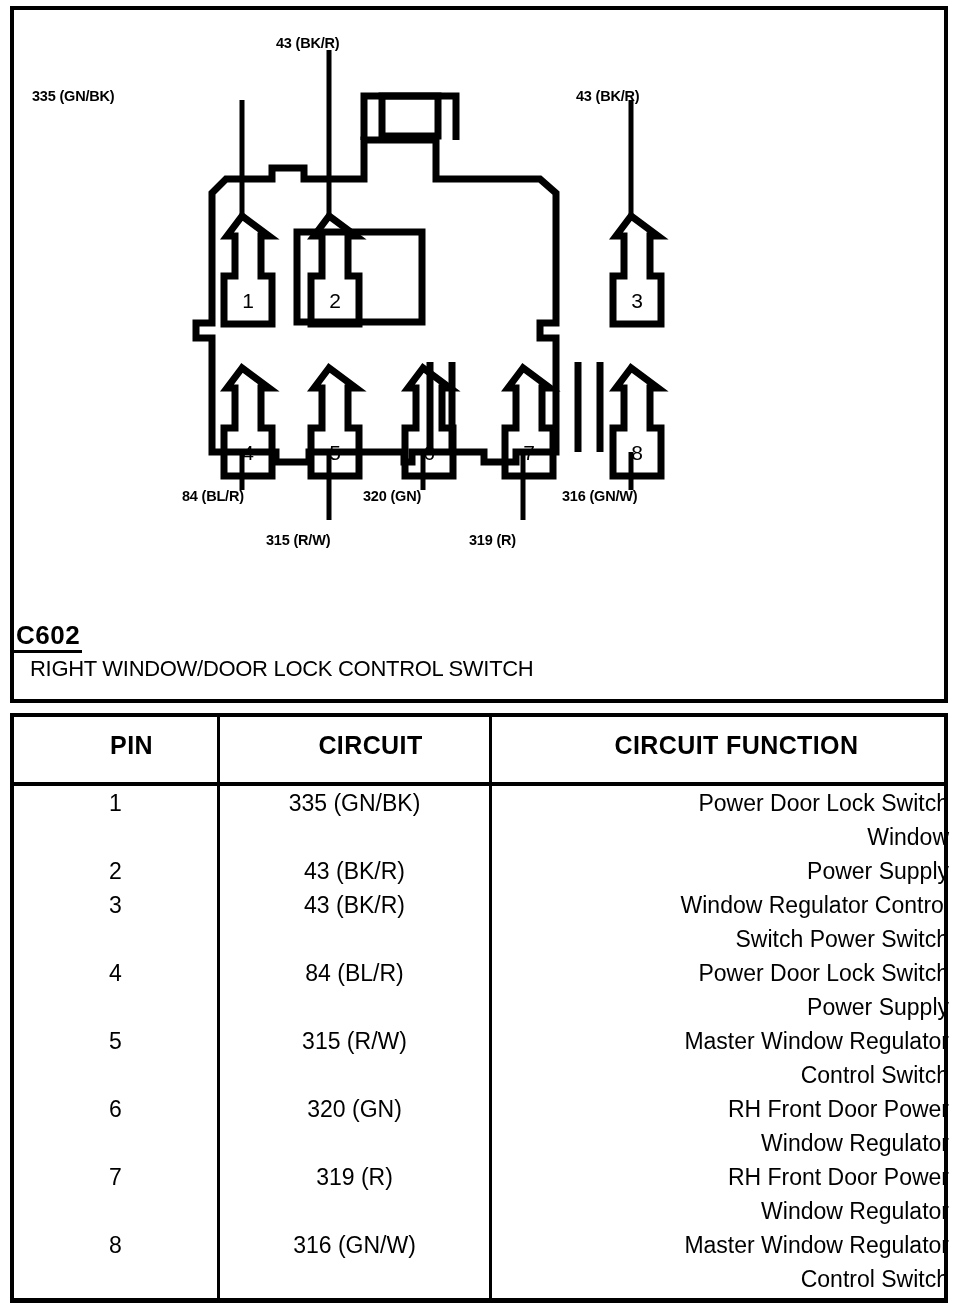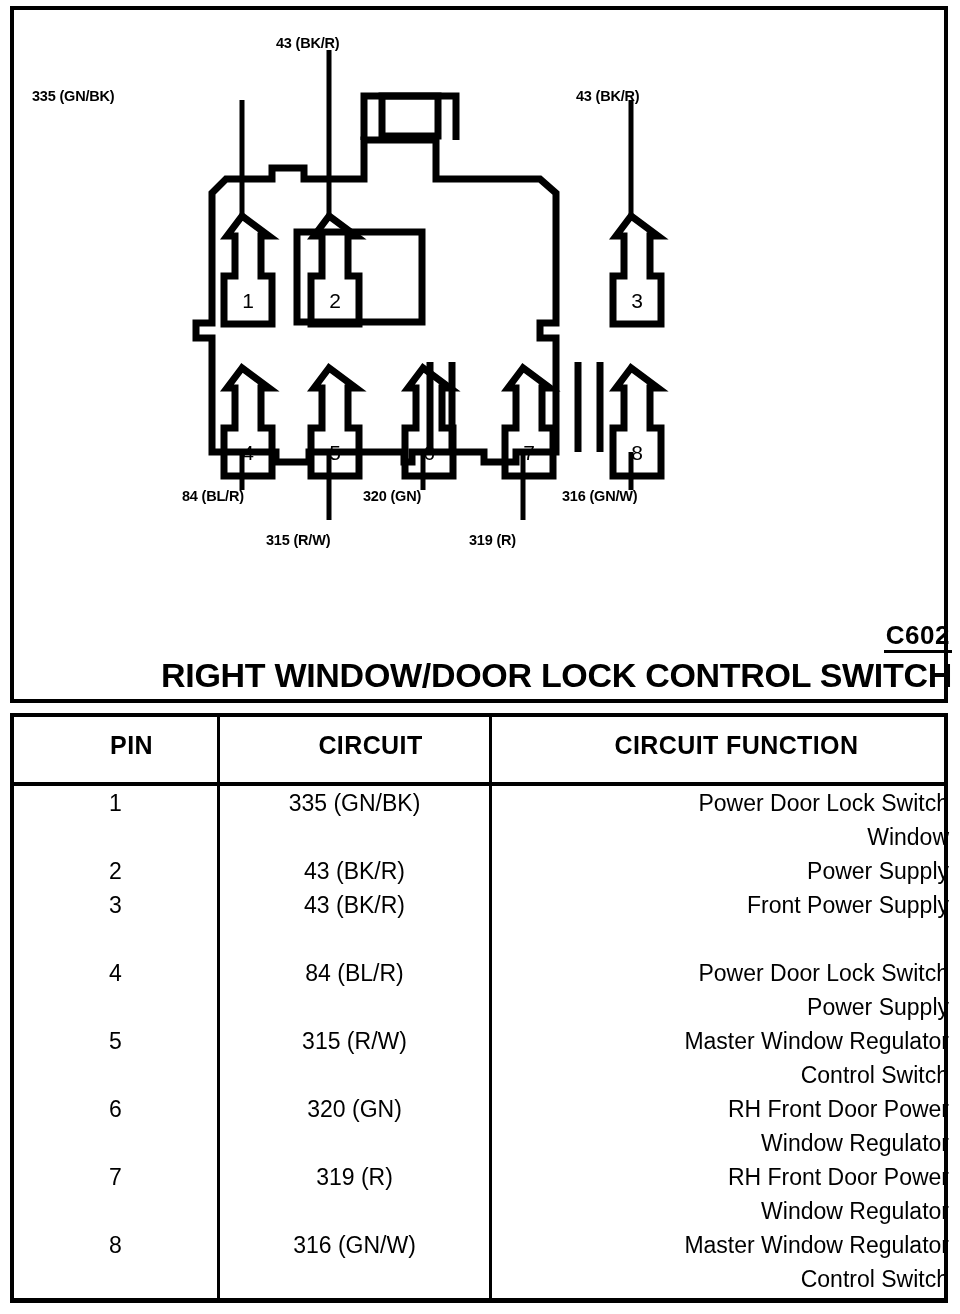--- a/index.html
+++ b/index.html
@@ -17,30 +17,31 @@
   .connector-svg{position:absolute;left:150px;top:40px;}
 
   
   .wire-label{
     position:absolute;font-size:14.5px;font-weight:bold;white-space:nowrap;
     letter-spacing:-0.2px;
   }
 
   
   .title-block{
-    position:absolute;left:0;top:612px;width:938px;text-align:right;
+    position:absolute;left:0;top:612px;width:938px;text-align:left;
   }
   .title-code{
     font-size:26px;font-weight:bold;letter-spacing:0.5px;
     display:inline-block;border-bottom:3px solid #000;padding:0 2px 1px 2px;
     line-height:1.05;
   }
   .title-name{
-    font-size:34px;font-weight:bold;letter-spacing:-0.3px;margin-top:3px;
+    font-size:22px;font-weight:normal;letter-spacing:-0.3px;margin-top:3px;
     white-space:nowrap;
+    margin-left:16px;
   }
 
   
   .pin-table{
     position:absolute;left:10px;top:713px;width:938px;height:590px;
     box-sizing:border-box;
     border-left:4px solid #000;border-right:4px solid #000;
     border-top:4px solid #000;border-bottom:5px solid #000;
   }
   .pt-inner{position:relative;width:100%;height:100%;}
@@ -200,21 +201,21 @@
             <div class="cell func"><span>Power Door Lock Switch</span><span class="func-l2">Window</span></div>
           </div>
           <div class="trow" style="position: absolute; top: 68px; height: 34px;">
             <div class="cell pin">2</div>
             <div class="cell circuit">43 (BK/R)</div>
             <div class="cell func"><span>Power Supply</span></div>
           </div>
           <div class="trow" style="position: absolute; top: 102px; height: 68px;">
             <div class="cell pin">3</div>
             <div class="cell circuit">43 (BK/R)</div>
-            <div class="cell func"><span class="func-l2">Front Power Supply</span></div>
+            <div class="cell func"><span>Window Regulator Control</span><span class="func-l2">Switch Power Switch</span></div>
           </div>
           <div class="trow" style="position: absolute; top: 170px; height: 68px;">
             <div class="cell pin">4</div>
             <div class="cell circuit">84 (BL/R)</div>
             <div class="cell func"><span>Power Door Lock Switch</span><span class="func-l2">Power Supply</span></div>
           </div>
           <div class="trow" style="position: absolute; top: 238px; height: 68px;">
             <div class="cell pin">5</div>
             <div class="cell circuit">315 (R/W)</div>
             <div class="cell func"><span>Master Window Regulator</span><span class="func-l2">Control Switch</span></div>

